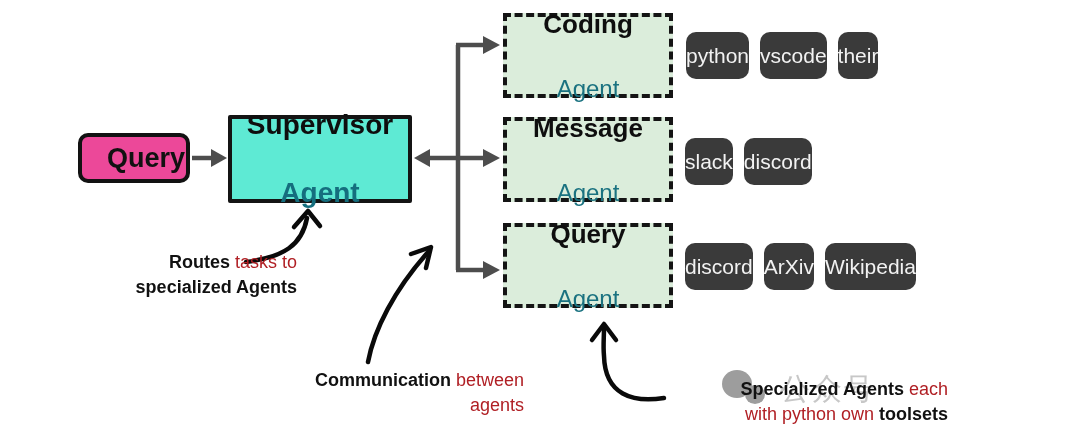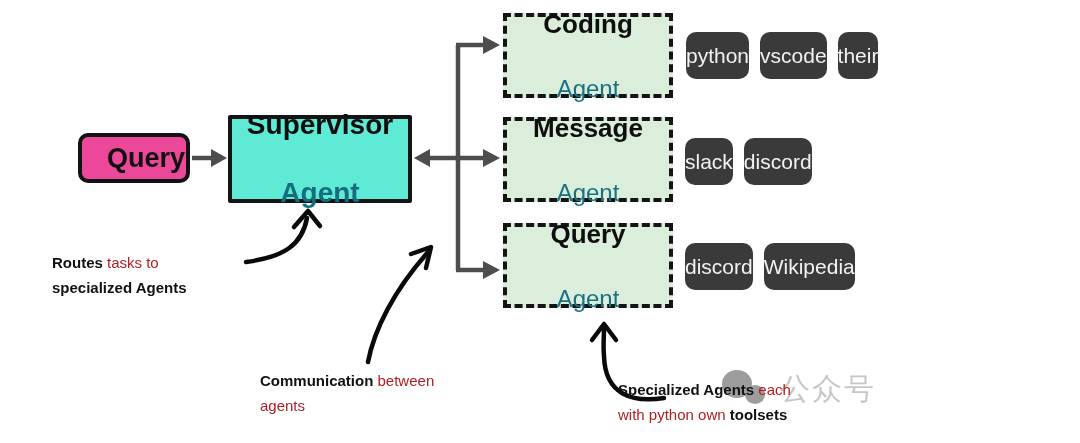--- a/index.html
+++ b/index.html
@@ -27,21 +27,21 @@
   #box-message{top:117px}
   #box-search{top:223px}
 
   .pillrow{position:absolute;display:flex;gap:11px;align-items:center;height:47px;z-index:2;}
   #pills-coding{left:686px;top:32px}
   #pills-message{left:685px;top:138px}
   #pills-search{left:685px;top:243px}
   .pill{background:#3a3a3a;color:#f2f2f2;font-size:21px;padding:0 0;height:47px;
         display:flex;align-items:center;border-radius:10px;white-space:nowrap;}
 
-  .ann{position:absolute;text-align:left;font-size:15px;font-weight:bold;
+  .ann{position:absolute;text-align:right;font-size:18px;font-weight:bold;
        color:#111;line-height:25px;z-index:3;}
   .ann .red{color:#b01f24;font-weight:400;}
   #ann-routes{left:52px;top:250px;width:245px;}
   #ann-comm{left:260px;top:368px;width:264px;}
   #ann-spec{left:618px;top:377px;width:330px;}
 
   .watermark{position:absolute;left:722px;top:368px;display:flex;align-items:center;
              gap:12px;color:#c7c7c7;font-size:30px;letter-spacing:2px;z-index:1;white-space:nowrap;}
   .wm-icon{position:relative;width:46px;height:42px;display:inline-block;}
   .wm-icon .b1{position:absolute;left:0;top:2px;width:30px;height:28px;border-radius:50%;background:#9d9d9d;}
@@ -119,20 +119,21 @@
     <span class="pill">python</span>
     <span class="pill">vscode</span>
     <span class="pill">their</span>
   </div>
   <div class="pillrow" id="pills-message">
     <span class="pill">slack</span>
     <span class="pill">discord</span>
   </div>
   <div class="pillrow" id="pills-search">
     <span class="pill">discord</span>
+    <span class="pill">ArXiv</span>
     <span class="pill">Wikipedia</span>
   </div>
 
   <div class="ann" id="ann-routes">
     <span>Routes</span><span class="red"> tasks to</span><br>
     <span>specialized Agents</span>
   </div>
 
   <div class="ann" id="ann-comm">
     <span>Communication</span><span class="red"> between</span><br>

